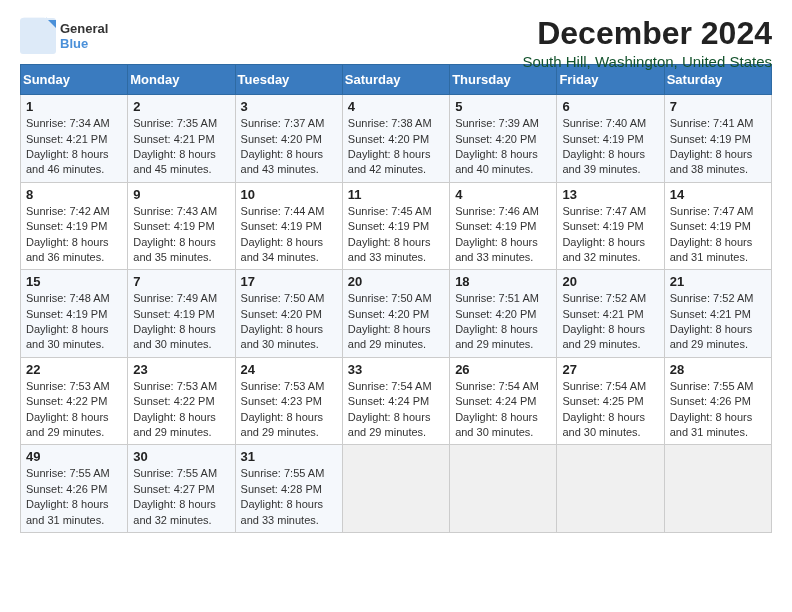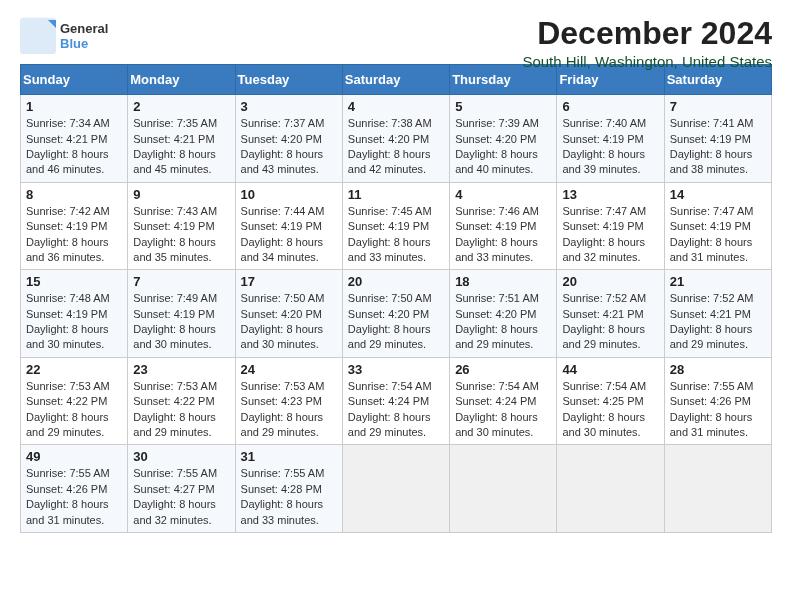--- a/index.html
+++ b/index.html
@@ -341,21 +341,21 @@
       </td>
         <td>
         <span class="day-number">26</span>
         <div class="day-info">
           Sunrise: 7:54 AM<br>
           Sunset: 4:24 PM<br>
           Daylight: 8 hours<br>and 30 minutes.
         </div>
       </td>
         <td>
-        <span class="day-number">44</span>
+        <span class="day-number">27</span>
         <div class="day-info">
           Sunrise: 7:54 AM<br>
           Sunset: 4:25 PM<br>
           Daylight: 8 hours<br>and 30 minutes.
         </div>
       </td>
         <td>
         <span class="day-number">28</span>
         <div class="day-info">
           Sunrise: 7:55 AM<br>

